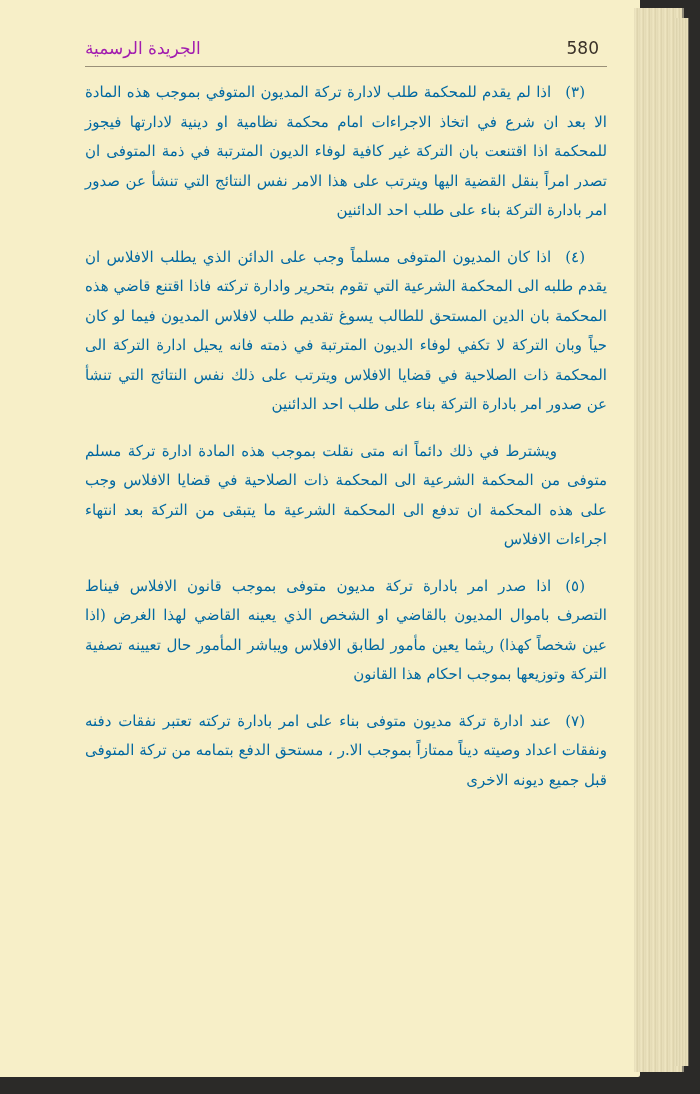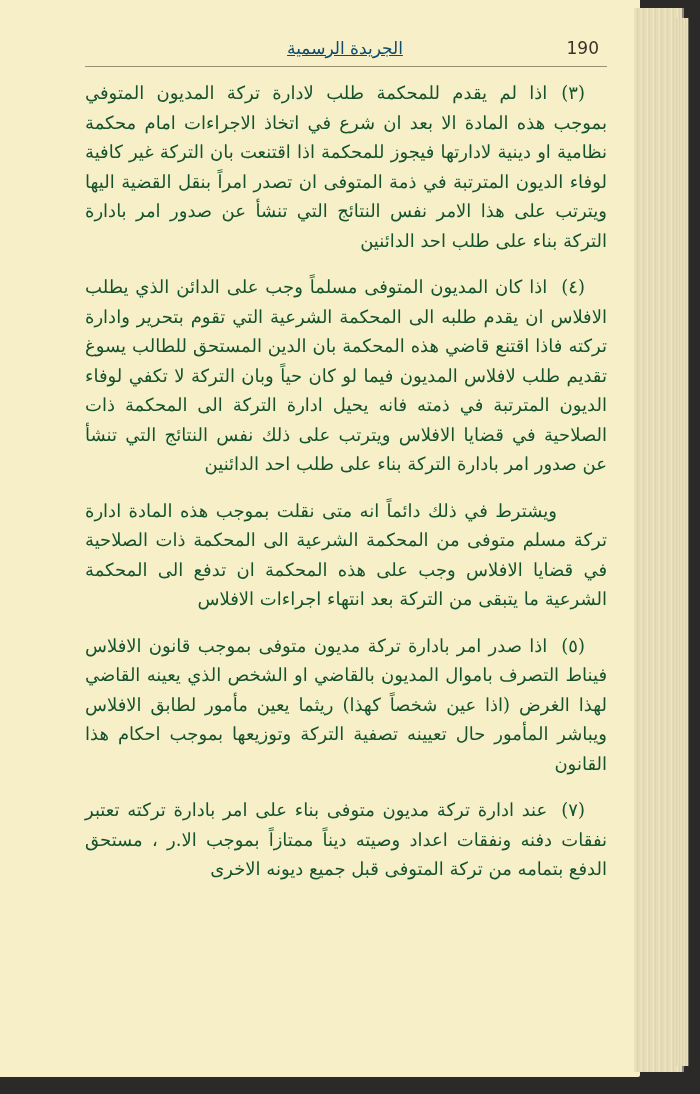--- a/index.html
+++ b/index.html
@@ -25,43 +25,43 @@
   }
   .header {
     position:absolute; left:85px; top:38px; width:520px; height:24px;
     direction:rtl;
   }
   .page-num {
     position:absolute; right:6px; top:0; font-size:17px; color:#3a3128;
     font-family:"DejaVu Sans", sans-serif;
   }
   .running-title {
-    position:absolute; left:0; right:0; top:0; text-align:center;
-    font-size:17px; color:#0c4a6e;text-decoration:underline;
+    position:absolute; left:0; right:0; top:0; text-align:left;
+    font-size:17px; color:#a21caf;
   }
   .rule {
     position:absolute; left:85px; top:66px; width:522px; height:0;
     border-top:1px solid #9a9078;
   }
   .content {
     position:absolute; left:85px; top:78px; width:522px;
     direction:rtl; text-align:justify;
-    font-size:18px; line-height:29.5px; color:#14532d;
+    font-size:15px; line-height:29.5px; color:#0369a1;
   }
   .para { margin:0 0 17px 0; text-align-last:right; }
   .para .lbl { margin-left:14px; padding-right:22px; }
   .para.indent { text-indent:0; }
   .para.indent .first { padding-right:50px;margin-left:24px; }
 </style>
 </head>
 <body>
 
 <div class="page">
   <div class="header">
-    <span class="page-num">190</span>
+    <span class="page-num">580</span>
     <span class="running-title">الجريدة الرسمية</span>
   </div>
   <div class="rule"></div>
 
   <div class="content">
     <p class="para">
       <span class="lbl">(٣)</span><span>اذا لم يقدم للمحكمة طلب لادارة تركة المديون المتوفي بموجب هذه المادة الا بعد ان شرع في اتخاذ الاجراءات امام محكمة نظامية او دينية لادارتها فيجوز للمحكمة اذا اقتنعت بان التركة غير كافية لوفاء الديون المترتبة في ذمة المتوفى ان تصدر امراً بنقل القضية اليها ويترتب على هذا الامر نفس النتائج التي تنشأ عن صدور امر بادارة التركة بناء على طلب احد الدائنين</span>
     </p>
     <p class="para">
       <span class="lbl">(٤)</span><span>اذا كان المديون المتوفى مسلماً وجب على الدائن الذي يطلب الافلاس ان يقدم طلبه الى المحكمة الشرعية التي تقوم بتحرير وادارة تركته فاذا اقتنع قاضي هذه المحكمة بان الدين المستحق للطالب يسوغ تقديم طلب لافلاس المديون فيما لو كان حياً وبان التركة لا تكفي لوفاء الديون المترتبة في ذمته فانه يحيل ادارة التركة الى المحكمة ذات الصلاحية في قضايا الافلاس ويترتب على ذلك نفس النتائج التي تنشأ عن صدور امر بادارة التركة بناء على طلب احد الدائنين</span>

